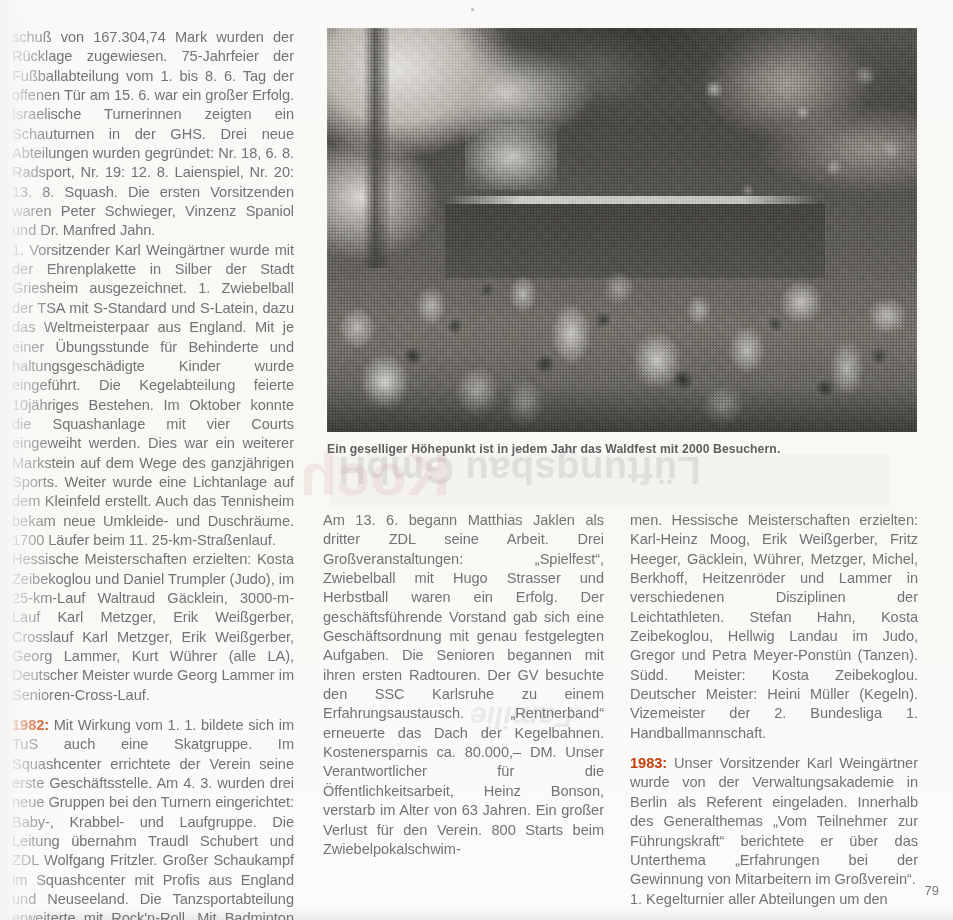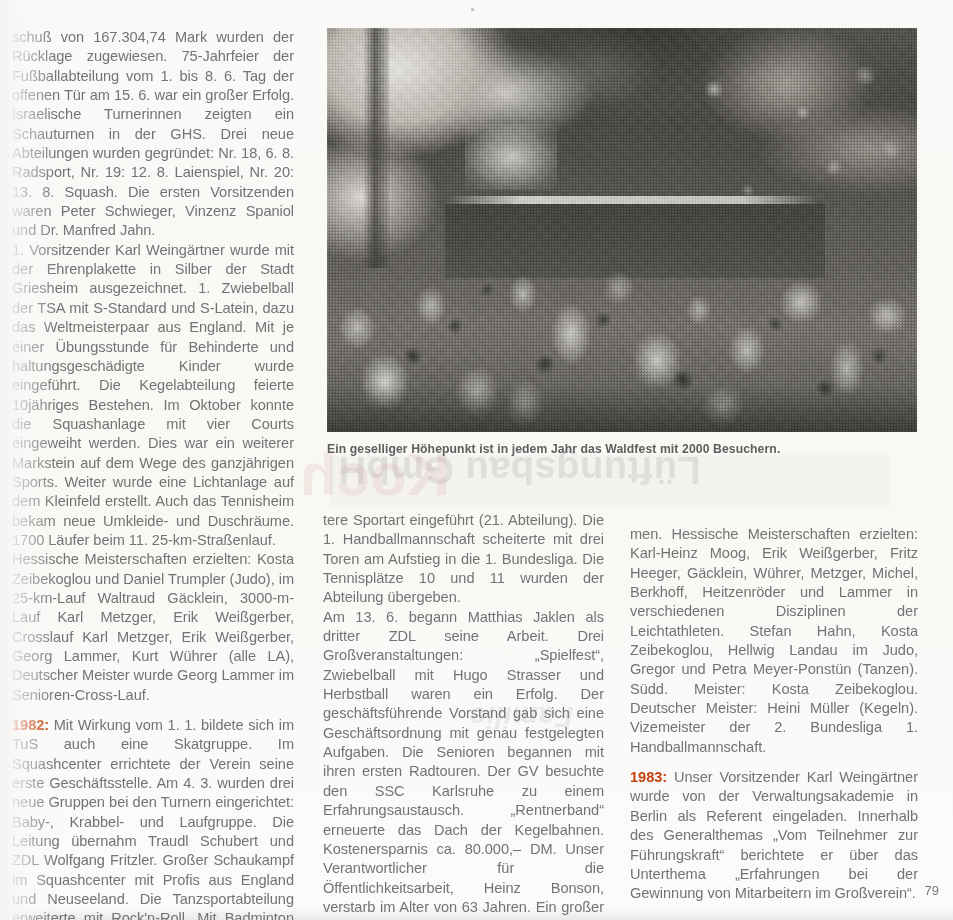--- a/index.html
+++ b/index.html
@@ -145,21 +145,21 @@
     text-align: justify;
     color: #737373;
     letter-spacing: -0.05px;
   }
   .col p { margin: 0; }
   .col p + p { margin-top: 0px; }
   .col .gap { height: 11px; }
 
   #col-left  { left: 12px;  top: 28px;  width: 282px; }
   #col-mid   { left: 323px; top: 511px; width: 281px; }
-  #col-right { left: 630px; top: 511px; width: 288px; margin-top: 14px; }
+  #col-right { left: 630px; top: 511px; width: 288px; }
 
   
   .fade-left {
     position: absolute;
     left: 0; top: 0; bottom: 0;
     width: 56px;
     z-index: 8;
     pointer-events: none;
     background: linear-gradient(90deg,
       rgba(251,250,248,0.93) 0px,
@@ -275,28 +275,28 @@
 
   <div class="col" id="col-left">
     <p>schuß von 167.304,74 Mark wurden der Rücklage zugewiesen. 75-Jahrfeier der Fußballabteilung vom 1. bis 8. 6. Tag der offenen Tür am 15. 6. war ein großer Erfolg. Israelische Turnerinnen zeigten ein Schauturnen in der GHS. Drei neue Abteilungen wurden gegründet: Nr. 18, 6. 8. Radsport, Nr. 19: 12. 8. Laienspiel, Nr. 20: 13. 8. Squash. Die ersten Vorsitzenden waren Peter Schwieger, Vinzenz Spaniol und Dr. Manfred Jahn.</p>
     <p>1. Vorsitzender Karl Weingärtner wurde mit der Ehrenplakette in Silber der Stadt Griesheim ausgezeichnet. 1. Zwiebelball der TSA mit S-Standard und S-Latein, dazu das Weltmeisterpaar aus England. Mit je einer Übungsstunde für Behinderte und haltungsgeschädigte Kinder wurde eingeführt. Die Kegelabteilung feierte 10jähriges Bestehen. Im Oktober konnte die Squashanlage mit vier Courts eingeweiht werden. Dies war ein weiterer Markstein auf dem Wege des ganzjährigen Sports. Weiter wurde eine Lichtanlage auf dem Kleinfeld erstellt. Auch das Tennisheim bekam neue Umkleide- und Duschräume. 1700 Läufer beim 11. 25-km-Straßenlauf.</p>
     <p>Hessische Meisterschaften erzielten: Kosta Zeibekoglou und Daniel Trumpler (Judo), im 25-km-Lauf Waltraud Gäcklein, 3000-m-Lauf Karl Metzger, Erik Weißgerber, Crosslauf Karl Metzger, Erik Weißgerber, Georg Lammer, Kurt Wührer (alle LA), Deutscher Meister wurde Georg Lammer im Senioren-Cross-Lauf.</p>
     <div class="gap"></div>
     <p><span class="yr">1982:</span><span> Mit Wirkung vom 1. 1. bildete sich im TuS auch eine Skatgruppe. Im Squashcenter errichtete der Verein seine erste Geschäftsstelle. Am 4. 3. wurden drei neue Gruppen bei den Turnern eingerichtet: Baby-, Krabbel- und Laufgruppe. Die Leitung übernahm Traudl Schubert und ZDL Wolfgang Fritzler. Großer Schaukampf im Squashcenter mit Profis aus England und Neuseeland. Die Tanzsportabteilung erweiterte mit Rock'n-Roll. Mit Badminton wurde Anfang März eine wei-</span></p>
   </div>
 
   <div class="col" id="col-mid">
-    <p>tere Sportart eingeführt (21. Abteilung). Die 1. Handballmannschaft scheiterte mit drei Toren am Aufstieg in die 1. Bundesliga. Die Tennisplätze 10 und 11 wurden der Abteilung übergeben.</p>
     <p>Am 13. 6. begann Matthias Jaklen als dritter ZDL seine Arbeit. Drei Großveranstaltungen: „Spielfest“, Zwiebelball mit Hugo Strasser und Herbstball waren ein Erfolg. Der geschäftsführende Vorstand gab sich eine Geschäftsordnung mit genau festgelegten Aufgaben. Die Senioren begannen mit ihren ersten Radtouren. Der GV besuchte den SSC Karlsruhe zu einem Erfahrungsaustausch. „Rentnerband“ erneuerte das Dach der Kegelbahnen. Kostenersparnis ca. 80.000,– DM. Unser Verantwortlicher für die Öffentlichkeitsarbeit, Heinz Bonson, verstarb im Alter von 63 Jahren. Ein großer Verlust für den Verein. 800 Starts beim Zwiebelpokalschwim-</p>
   </div>
 
   <div class="col" id="col-right">
     <p>men. Hessische Meisterschaften erzielten: Karl-Heinz Moog, Erik Weißgerber, Fritz Heeger, Gäcklein, Wührer, Metzger, Michel, Berkhoff, Heitzenröder und Lammer in verschiedenen Disziplinen der Leichtathleten. Stefan Hahn, Kosta Zeibekoglou, Hellwig Landau im Judo, Gregor und Petra Meyer-Ponstün (Tanzen). Südd. Meister: Kosta Zeibekoglou. Deutscher Meister: Heini Müller (Kegeln). Vizemeister der 2. Bundesliga 1. Handballmannschaft.</p>
     <div class="gap"></div>
     <p><span class="yr">1983:</span><span> Unser Vorsitzender Karl Weingärtner wurde von der Verwaltungsakademie in Berlin als Referent eingeladen. Innerhalb des Generalthemas „Vom Teilnehmer zur Führungskraft“ berichtete er über das Unterthema „Erfahrungen bei der Gewinnung von Mitarbeitern im Großverein“.</span></p>
+    <p>1. Kegelturnier aller Abteilungen um den</p>
   </div>
 
   <div class="page-number">79</div>
 
   <div class="fade-left"></div>
   <div class="edge-shadow-left"></div>
   <div class="edge-shadow-bottom"></div>
 </div>
 
 </body></html>

